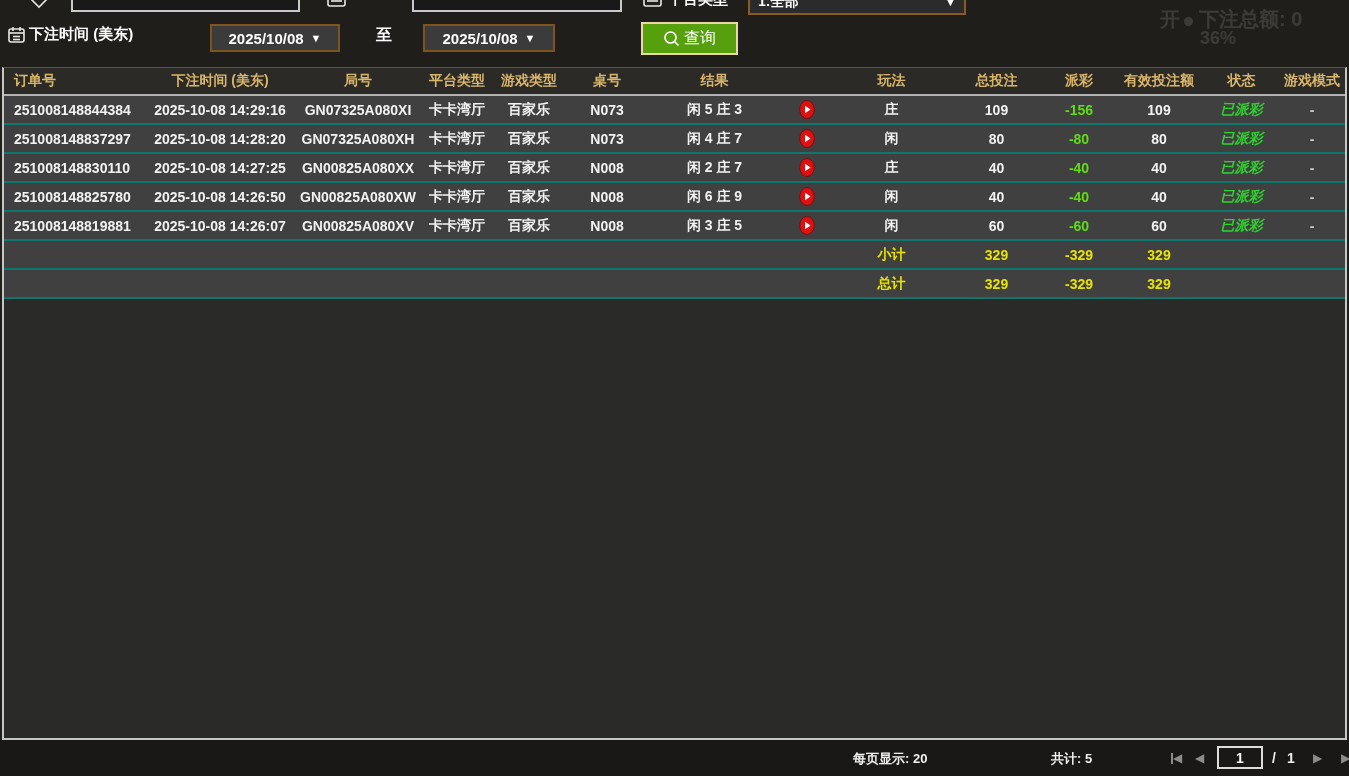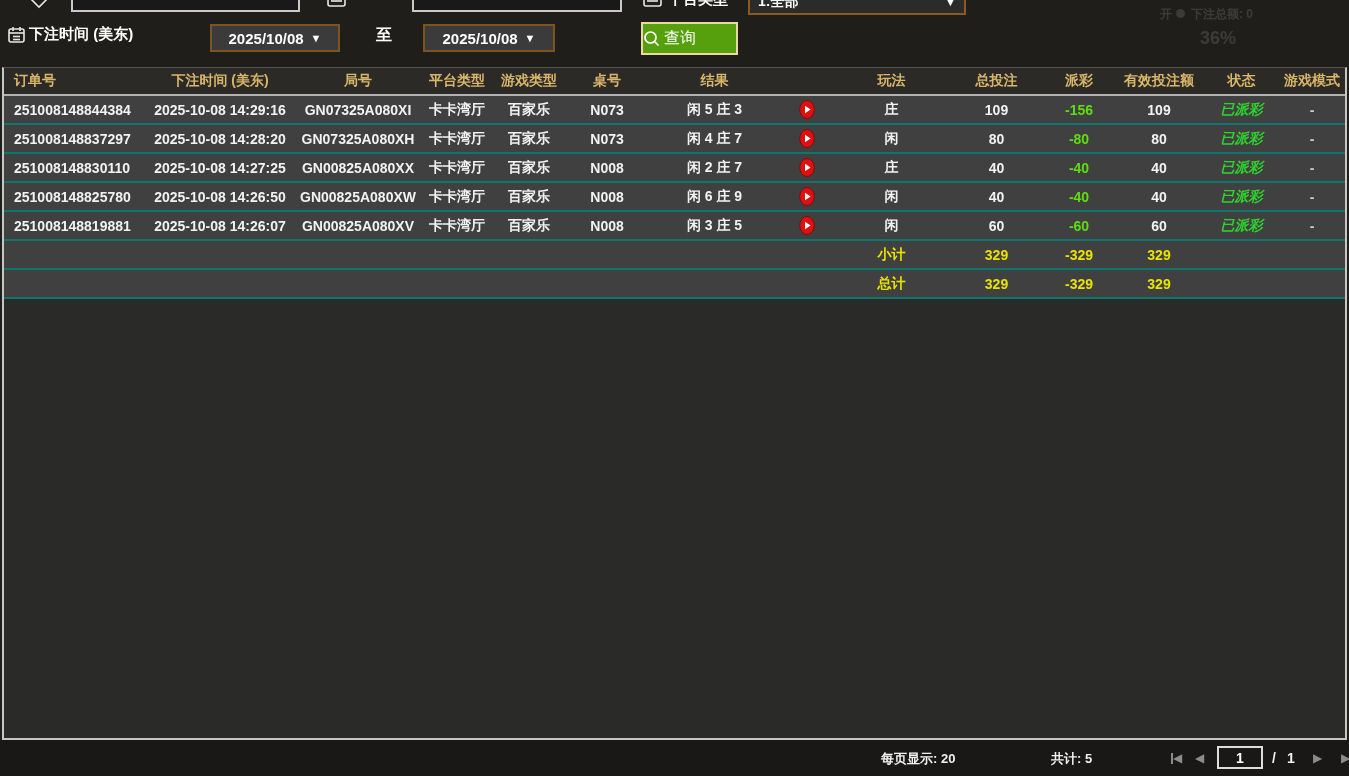--- a/index.html
+++ b/index.html
@@ -32,21 +32,21 @@
   }
   .select-caret { font-size:11px; color:#fff; }
 
   .date-box {
     background:#3b3b3b; border:2px solid #7d5420;
     display:flex; align-items:center; justify-content:center; gap:7px;
     font-size:15px; font-weight:bold; color:#fff;
   }
   .query-btn {
     background:#56a00d; border:2px solid #ead9a2;
-    display:flex; align-items:center; gap:4px;
+    display:flex; align-items:center; justify-content:center; gap:4px;
     font-size:16px; color:#fff; cursor:pointer;
   }
 
   
   .table-panel {
     left:2px; top:67px; width:1345px; height:673px;
     border:2px solid #c6c6c6; border-top:1px solid #555;
     display:flex; flex-direction:column; background:#2a2a28;justify-content:flex-end;
   }
   .grid-row {
@@ -74,21 +74,21 @@
   .pg-bar { display:inline-block; width:2px; height:11px; background:#8c8c8c; }
   .page-input {
     width:46px; height:23px; background:#191816; border:2px solid #dcdcdc;
     color:#fff; font-size:14px; font-weight:bold; text-align:center;
     font-family:"Liberation Sans",sans-serif;
   }
 </style>
 </head>
 <body>
 
-<div class="abs bleed" style="left:1160px; top:6px; font-size:12px;"><span>开</span><span class="bleed-dot"></span><span>下注总额: 0</span></div>
+<div class="abs bleed" style="left:1160px; top:6px; font-size:20px;"><span>开</span><span class="bleed-dot"></span><span>下注总额: 0</span></div>
 <div class="abs bleed" style="left:1200px; top:28px; font-size:18px;">36%</div>
 <div class="abs bleed" style="left:688px; top:748px; font-size:13px;">总数 10</div>
 <span class="abs bleed-badge" style="left:1105px; top:747px;">庄</span>
 <span class="abs bleed-badge" style="left:1134px; top:747px;">继续</span>
 
 <svg class="abs" style="left:30px; top:-9px;" width="18" height="18">
   <rect class="mini-icon" x="4" y="4" width="10" height="10" transform="rotate(45 9 9)"></rect>
 </svg>
 <input class="abs input-box" style="left: 71px; top: -16px; width: 229px; height: 28px;" value="">
 <svg class="abs" style="left:327px; top:-8px;" width="20" height="16">
@@ -279,21 +279,21 @@
         <span class="cell c9">329</span>
         <span class="cell c10">-329</span>
         <span class="cell c11">329</span>
         <span class="cell c12"></span>
         <span class="cell c13"></span>
       </div></div>
   <div class="tempty"></div>
 </div>
 
 <div class="abs footer-bar">
-  <span class="abs footer-text" style="left:881px; top:10px;"><span>每页显示:</span> <span>20</span></span>
+  <span class="abs footer-text" style="left:853px; top:10px;"><span>每页显示:</span> <span>20</span></span>
   <span class="abs footer-text" style="left:1051px; top:10px;"><span>共计:</span> <span>5</span></span>
   <span class="abs pg-arrow" style="left:1171px; top:12px;"><span class="pg-bar"></span>◀</span>
   <span class="abs pg-arrow" style="left:1195px; top:12px;">◀</span>
   <input class="abs page-input" style="left: 1217px; top: 6px;" value="1">
   <span class="abs footer-text" style="left:1272px; top:10px; font-size:14px;">/</span>
   <span class="abs footer-text" style="left:1287px; top:10px; font-size:14px;">1</span>
   <span class="abs pg-arrow" style="left:1313px; top:12px;">▶</span>
   <span class="abs pg-arrow" style="left:1341px; top:12px;">▶</span>
 </div>
 

